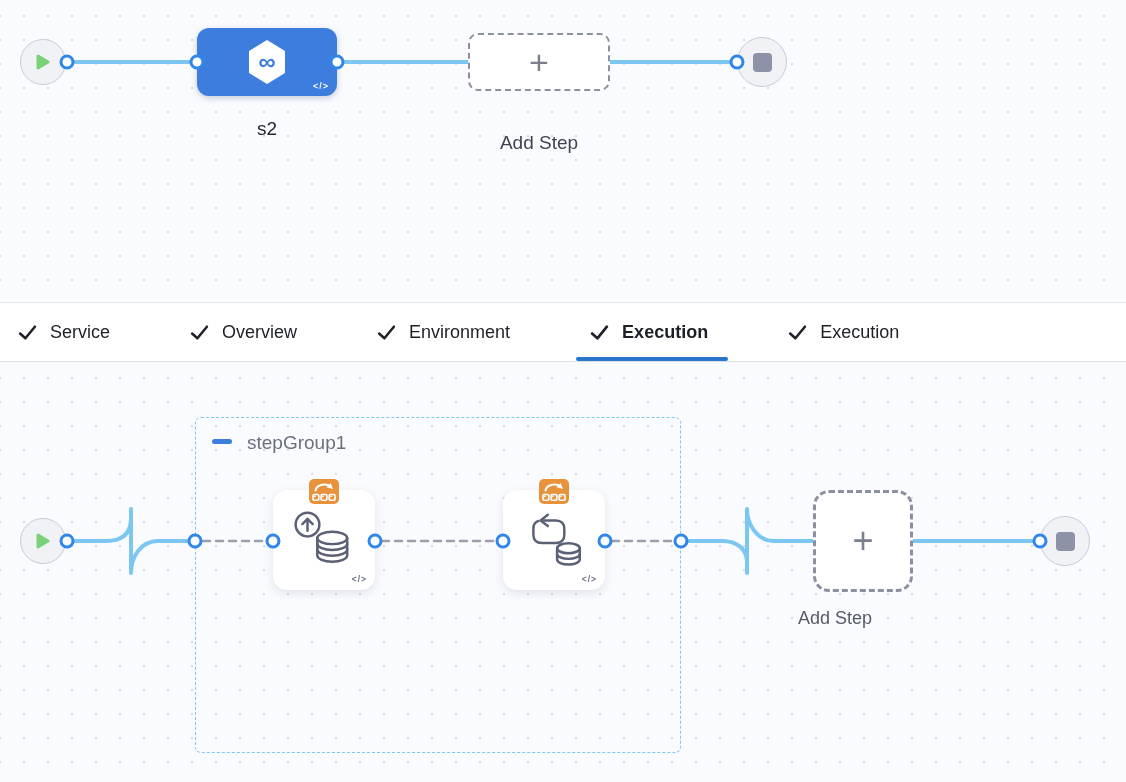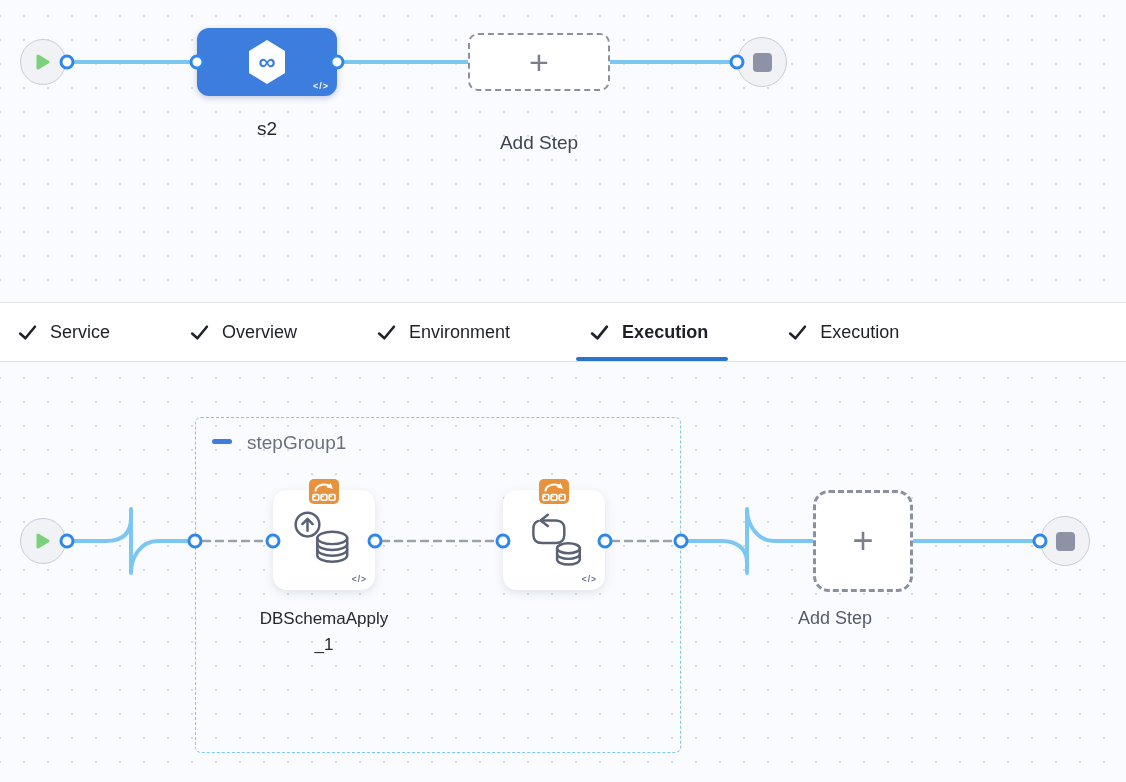--- a/index.html
+++ b/index.html
@@ -221,15 +221,14 @@
 
   <div class="port" style="left:67px;   top:179px;"></div>
   <div class="port" style="left:195px;  top:179px;"></div>
   <div class="port" style="left:273px;  top:179px;"></div>
   <div class="port" style="left:375px;  top:179px;"></div>
   <div class="port" style="left:503px;  top:179px;"></div>
   <div class="port" style="left:605px;  top:179px;"></div>
   <div class="port" style="left:681px;  top:179px;"></div>
   <div class="port" style="left:1040px; top:179px;"></div>
 
-  <div class="step-label" style="left:258px; top:244px;">DBSchemaApply_1</div>
   <div class="add-step-label" style="left:798px; top:246px;">Add Step</div>
 </div>
 
 </body></html>

